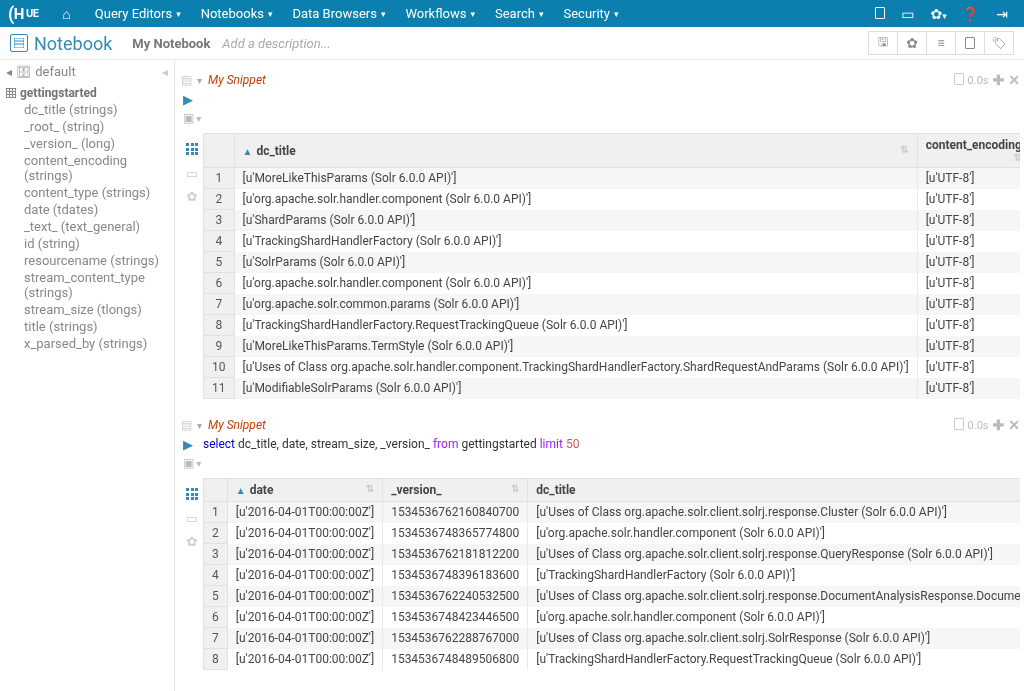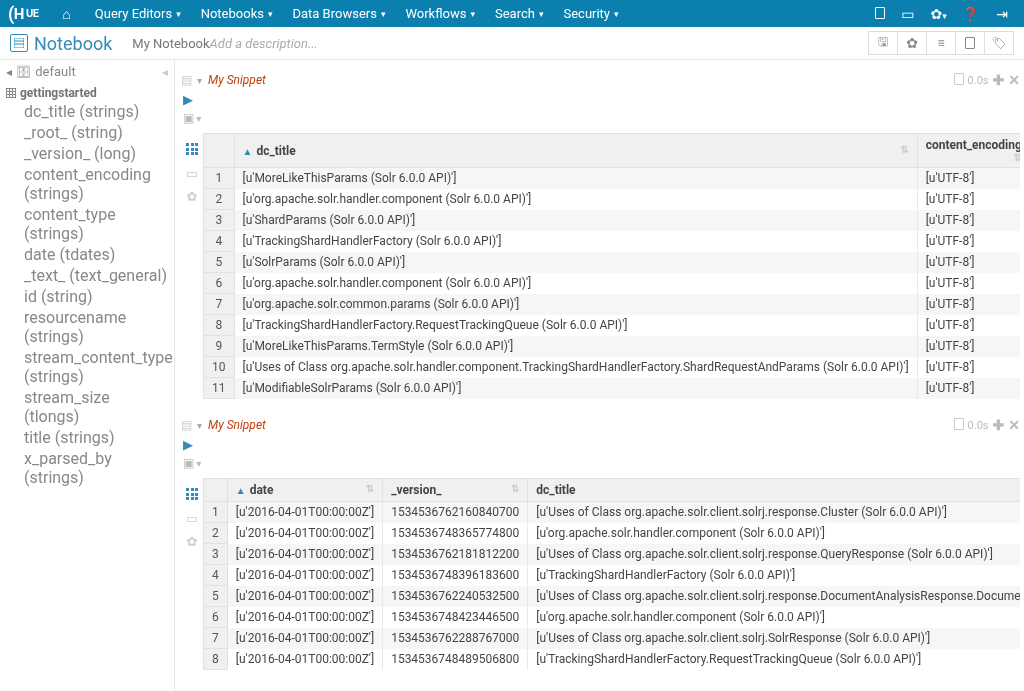--- a/index.html
+++ b/index.html
@@ -12,40 +12,40 @@
 .topnav .home-ic { margin: 0 14px; font-size: 14px; cursor: pointer; }
 .topnav .menu-item { margin: 0 10px; display: flex; align-items: center; gap: 4px; font-size: 13px; cursor: pointer; }
 .topnav .spacer { flex: 1; }
 .topnav .right-ic { margin: 0 8px; cursor: pointer; font-size: 14px; }
 
 
 .subhead { height: 33px; border-bottom: 1px solid #e5e5e5; display: flex; align-items: center; padding: 0 10px; }
 .subhead .nb-icon { width: 18px; height: 18px; border: 1px solid #338bb8; border-radius: 2px; margin-right: 6px; display:flex; align-items:center; justify-content:center;}
 .subhead .nb-icon svg{width:10px;height:10px;}
 .subhead .title { color: #338bb8; font-size: 18px; margin-right: 20px; }
-.subhead .nbname { color: #777; font-weight: normal; font-size: 13px; margin-right: 0; }
+.subhead .nbname { color: #777; font-weight: bold; font-size: 13px; margin-right: 12px; }
 .subhead .desc { color: #aaa; font-style: italic; font-size: 13px; }
 .subhead .right { margin-left: auto; display: flex; gap: 0; }
 .subhead .right .btn { width: 30px; height: 24px; border: 1px solid #ddd; display: flex; align-items: center; justify-content: center; color: #888; cursor: pointer; background:#fff; margin-left:-1px;}
 .subhead .right .btn:first-child{margin-left:0;}
 
 
 .container { display: flex; height: calc(691px - 27px - 33px); }
 .sidebar { width: 175px; border-right: 1px solid #e5e5e5; display: flex; flex-direction: column; }
 .sidebar .db-row { display: flex; align-items: center; padding: 4px 6px; color: #888; }
 .sidebar .db-row .chev { margin-right: 4px; cursor:pointer;}
 .sidebar .db-row .dbname { flex: 1; font-size: 13px;}
 .sidebar .db-row .collapse-ic { color: #ccc; cursor:pointer;}
 .sidebar .tables-head { display: flex; align-items: center; padding: 2px 6px; font-size: 13px; color: #888; font-weight:bold;}
 .sidebar .tables-head .count { margin-left: auto; margin-right: 4px; color: #aaa; font-size:11px;}
 .sidebar .tables-head .ic { color: #aaa; margin-left: 2px; cursor:pointer; font-size:12px;}
 .sidebar .tree { padding: 2px 0; overflow-y:auto;}
 .sidebar .tree-row { padding: 1px 6px 1px 14px; font-size: 12px; color: #737373; cursor: pointer; display:flex; align-items:center; gap:4px;}
 .sidebar .tree-row.table { font-weight: bold; padding-left: 6px; }
-.sidebar .tree-row.col { padding-left: 24px; font-size: 16px; color:#888;}
+.sidebar .tree-row.col { padding-left: 24px; font-size: 13px; color:#888;}
 .sidebar .table-ic{display:inline-block; width:10px; height:10px; position:relative;}
 .sidebar .table-ic::before,.sidebar .table-ic::after{content:"";position:absolute;background:#888;}
 .sidebar .table-ic::before{top:0;left:0;right:0;height:1px;box-shadow:0 3px 0 #888,0 6px 0 #888,0 9px 0 #888;}
 .sidebar .table-ic::after{top:0;bottom:0;left:0;width:1px;box-shadow:3px 0 0 #888,6px 0 0 #888,9px 0 0 #888;}
 
 
 .main { flex: 1; overflow-y: auto; padding: 10px 4px 10px 6px; }
 .snippet { margin-bottom: 16px; }
 .snip-head { display: flex; align-items: center; color: #aaa; padding: 2px 0; }
 .snip-head .grip { width: 10px; margin-right: 6px; color:#ccc;}
@@ -275,20 +275,21 @@
     <span class="name">My Snippet</span>
     <div class="right">
       <span><span class="file-ic" style="color:#ccc;"></span></span>
       <span class="time">0.0s</span>
       <span class="ic">✚</span>
       <span class="ic">✕</span>
     </div>
           </div>
           <div class="code-row">
     <span class="play">▶</span>
+    <span class="code"><span class="kw-sel">select</span><span class="ident"> dc_title, date, stream_size, _version_ </span><span class="kw-from">from</span><span class="ident"> gettingstarted </span><span class="kw-limit">limit</span><span class="ident"> </span><span class="num">50</span></span>
           </div>
           <div class="view-row">
             <span class="ic">▣</span>
             <span class="ic"><small>▾</small></span>
           </div>
           <div class="result">
             <div class="tools">
     <span class="ic"><span class="grid-ic"><span></span><span></span><span></span><span></span><span></span><span></span><span></span><span></span><span></span></span></span>
     <span class="ic dim">▭</span>
     <span class="ic dim">✿</span>

